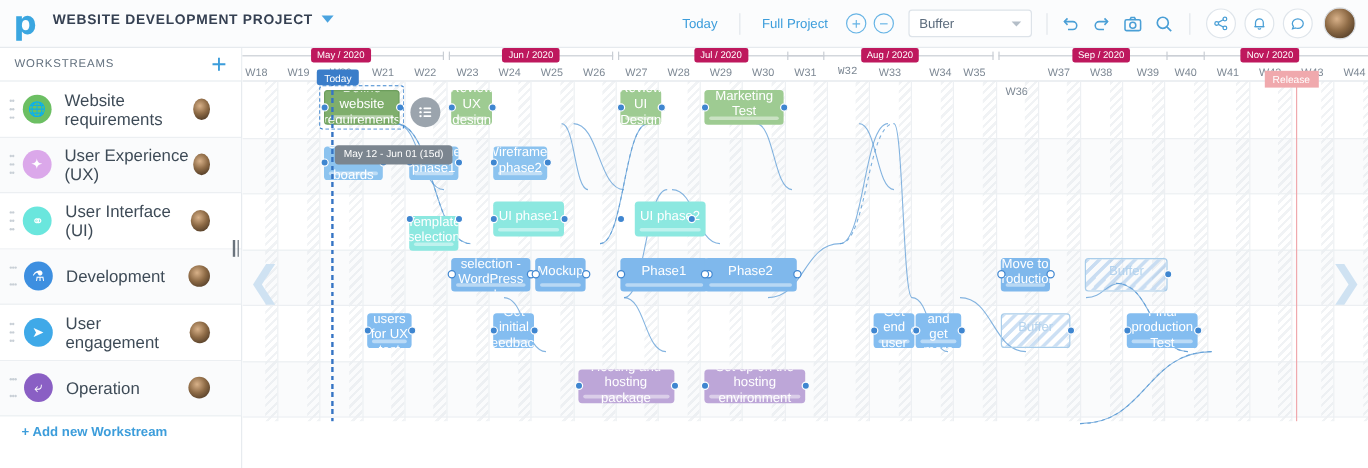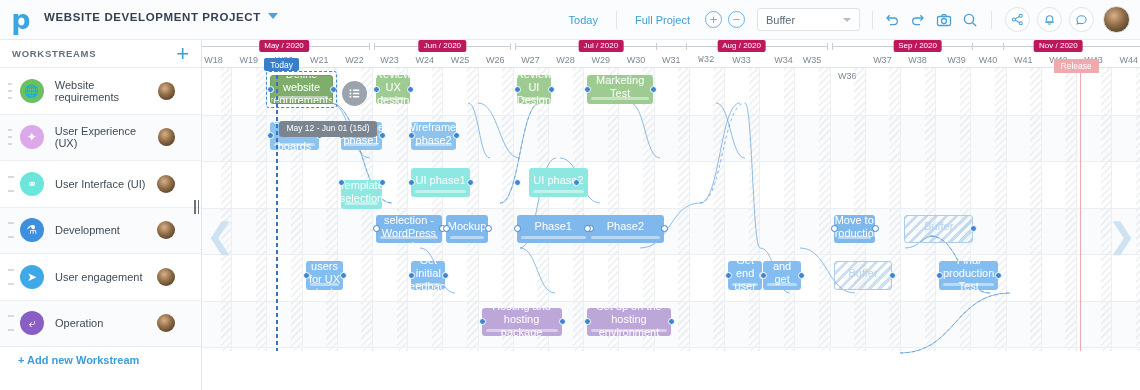--- a/index.html
+++ b/index.html
@@ -75,42 +75,42 @@
   
   .sidebar {
     position: absolute; left: 0; top: 40px; width: 202px; height: 350px;
     background: #ffffff; border-right: 1px solid #e2e7ec;
   }
   .ws-header {
     height: 28px; display: flex; align-items: center; padding: 0 12px;
     border-bottom: 1px solid #e8edf1; background: #fff;
   }
   .ws-header-label {
-    font-size: 9.5px; font-weight: bold; letter-spacing: .7px; color: #62707e;
+    font-size: 9.5px; font-weight: normal; letter-spacing: .7px; color: #62707e;
   }
   .ws-plus {
     margin-left: auto; color: #3c9ddb; font-size: 22px; line-height: 16px;
     font-weight: 300; cursor: pointer;
   }
   .ws-row {
     height: 46.5px; display: flex; align-items: center; padding-left: 8px;
     border-bottom: 1px solid #eceff2; position: relative;
   }
   .ws-row.alt { background: #fafbfc; }
   .grip {
     width: 6px; height: 16px; display: flex; flex-wrap: wrap; align-content: space-between;
     margin-right: 6px; cursor: grab;
   }
   .grip i { width: 2px; height: 2px; background: #c8cfd6; border-radius: 50%; display: block; }
   .ws-icon {
     width: 24px; height: 24px; border-radius: 50%; display: flex;
     align-items: center; justify-content: center; color: #fff; font-size: 12px;
     font-family: "DejaVu Sans", sans-serif; flex: 0 0 auto;
   }
-  .ws-name { font-size: 11px; color: #3e4b57; margin-left: 11px; }
+  .ws-name { font-size: 14px; color: #3e4b57; margin-left: 11px; }
   .ws-av {
     width: 18px; height: 18px; border-radius: 50%; margin-left: auto; margin-right: 26px;
     background: radial-gradient(circle at 40% 35%, #d8b189 0%, #8e6b46 45%, #3a2a1b 100%);
   }
   .add-ws {
     height: 26px; display: flex; align-items: center; padding-left: 18px;
     font-size: 11px; color: #3c9ddb; font-weight: bold; cursor: pointer;
   }
 
   

